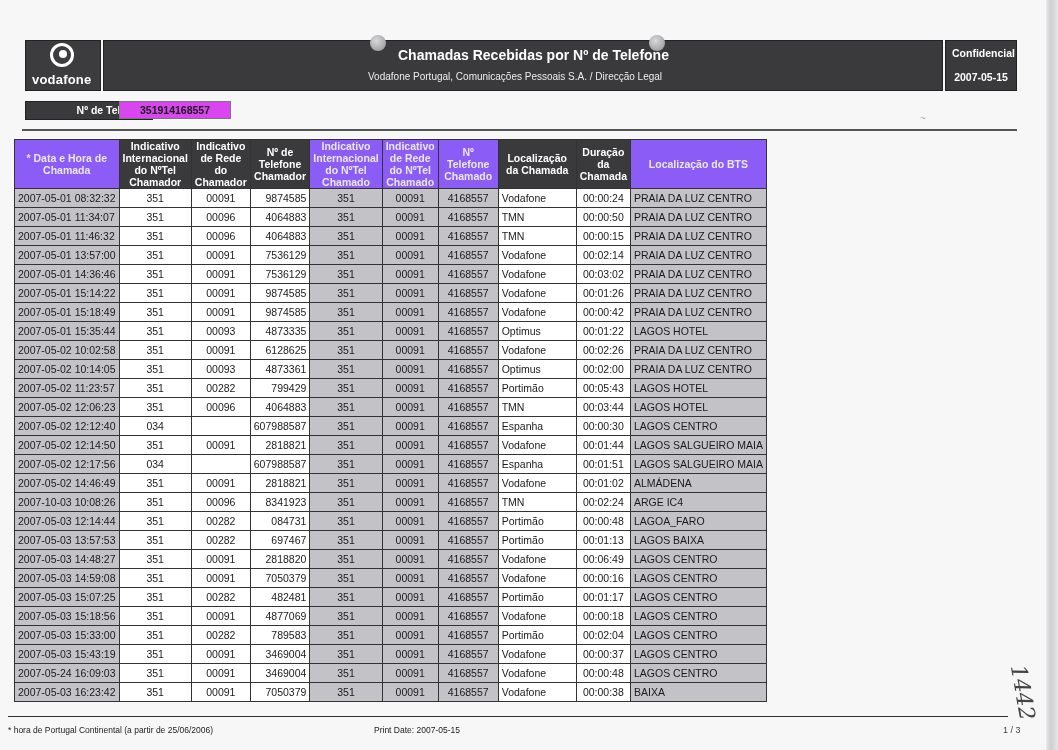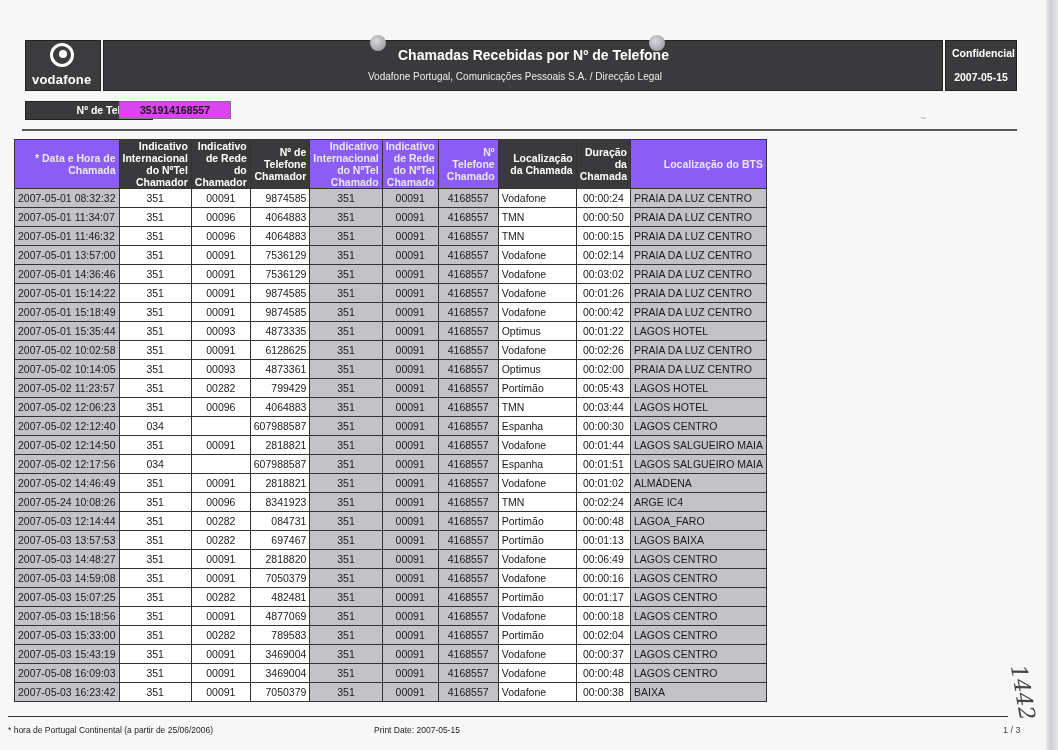--- a/index.html
+++ b/index.html
@@ -76,21 +76,21 @@
   table.calls {
     position: absolute; left: 14px; top: 139px;
     border-collapse: collapse; font-size: 10.5px;
     table-layout: fixed;
   }
   table.calls th, table.calls td {
     border: 1px solid #333; padding: 0 3px; white-space: nowrap; overflow: hidden;
   }
   table.calls th {
     height: 48px; font-size: 10.5px; font-weight: bold; line-height: 12px;
-    text-align: right; vertical-align: middle; white-space: normal; margin-left: 27px;
+    text-align: center; vertical-align: middle; white-space: normal; margin-left: 27px;
   }
   th.dark { background: #3a3a3c; color: #fff; }
   th.light { background: #8b5cf6; color: #e9e9ec; }
   table.calls td { height: 18px; line-height: 18px; }
   td.shade { background: #c3c3c7; }
   td.white { background: #fff; }
   td.c { text-align: center; }
   td.l { text-align: left; }
   td.r { text-align: right; }
 
@@ -365,21 +365,21 @@
         <td class="white c">00091</td>
         <td class="white r">2818821</td>
         <td class="shade c">351</td>
         <td class="shade c">00091</td>
         <td class="shade c">4168557</td>
         <td class="white l">Vodafone</td>
         <td class="white c">00:01:02</td>
         <td class="shade l">ALMÁDENA</td>
       </tr>
       <tr>
-        <td class="shade l">2007-05-24  10:08:26</td>
+        <td class="shade l">2007-10-03  10:08:26</td>
         <td class="white c">351</td>
         <td class="white c">00096</td>
         <td class="white r">8341923</td>
         <td class="shade c">351</td>
         <td class="shade c">00091</td>
         <td class="shade c">4168557</td>
         <td class="white l">TMN</td>
         <td class="white c">00:02:24</td>
         <td class="shade l">ARGE IC4</td>
       </tr>
@@ -473,21 +473,21 @@
         <td class="white c">00091</td>
         <td class="white r">3469004</td>
         <td class="shade c">351</td>
         <td class="shade c">00091</td>
         <td class="shade c">4168557</td>
         <td class="white l">Vodafone</td>
         <td class="white c">00:00:37</td>
         <td class="shade l">LAGOS CENTRO</td>
       </tr>
       <tr>
-        <td class="shade l">2007-05-08  16:09:03</td>
+        <td class="shade l">2007-05-24  16:09:03</td>
         <td class="white c">351</td>
         <td class="white c">00091</td>
         <td class="white r">3469004</td>
         <td class="shade c">351</td>
         <td class="shade c">00091</td>
         <td class="shade c">4168557</td>
         <td class="white l">Vodafone</td>
         <td class="white c">00:00:48</td>
         <td class="shade l">LAGOS CENTRO</td>
       </tr>

